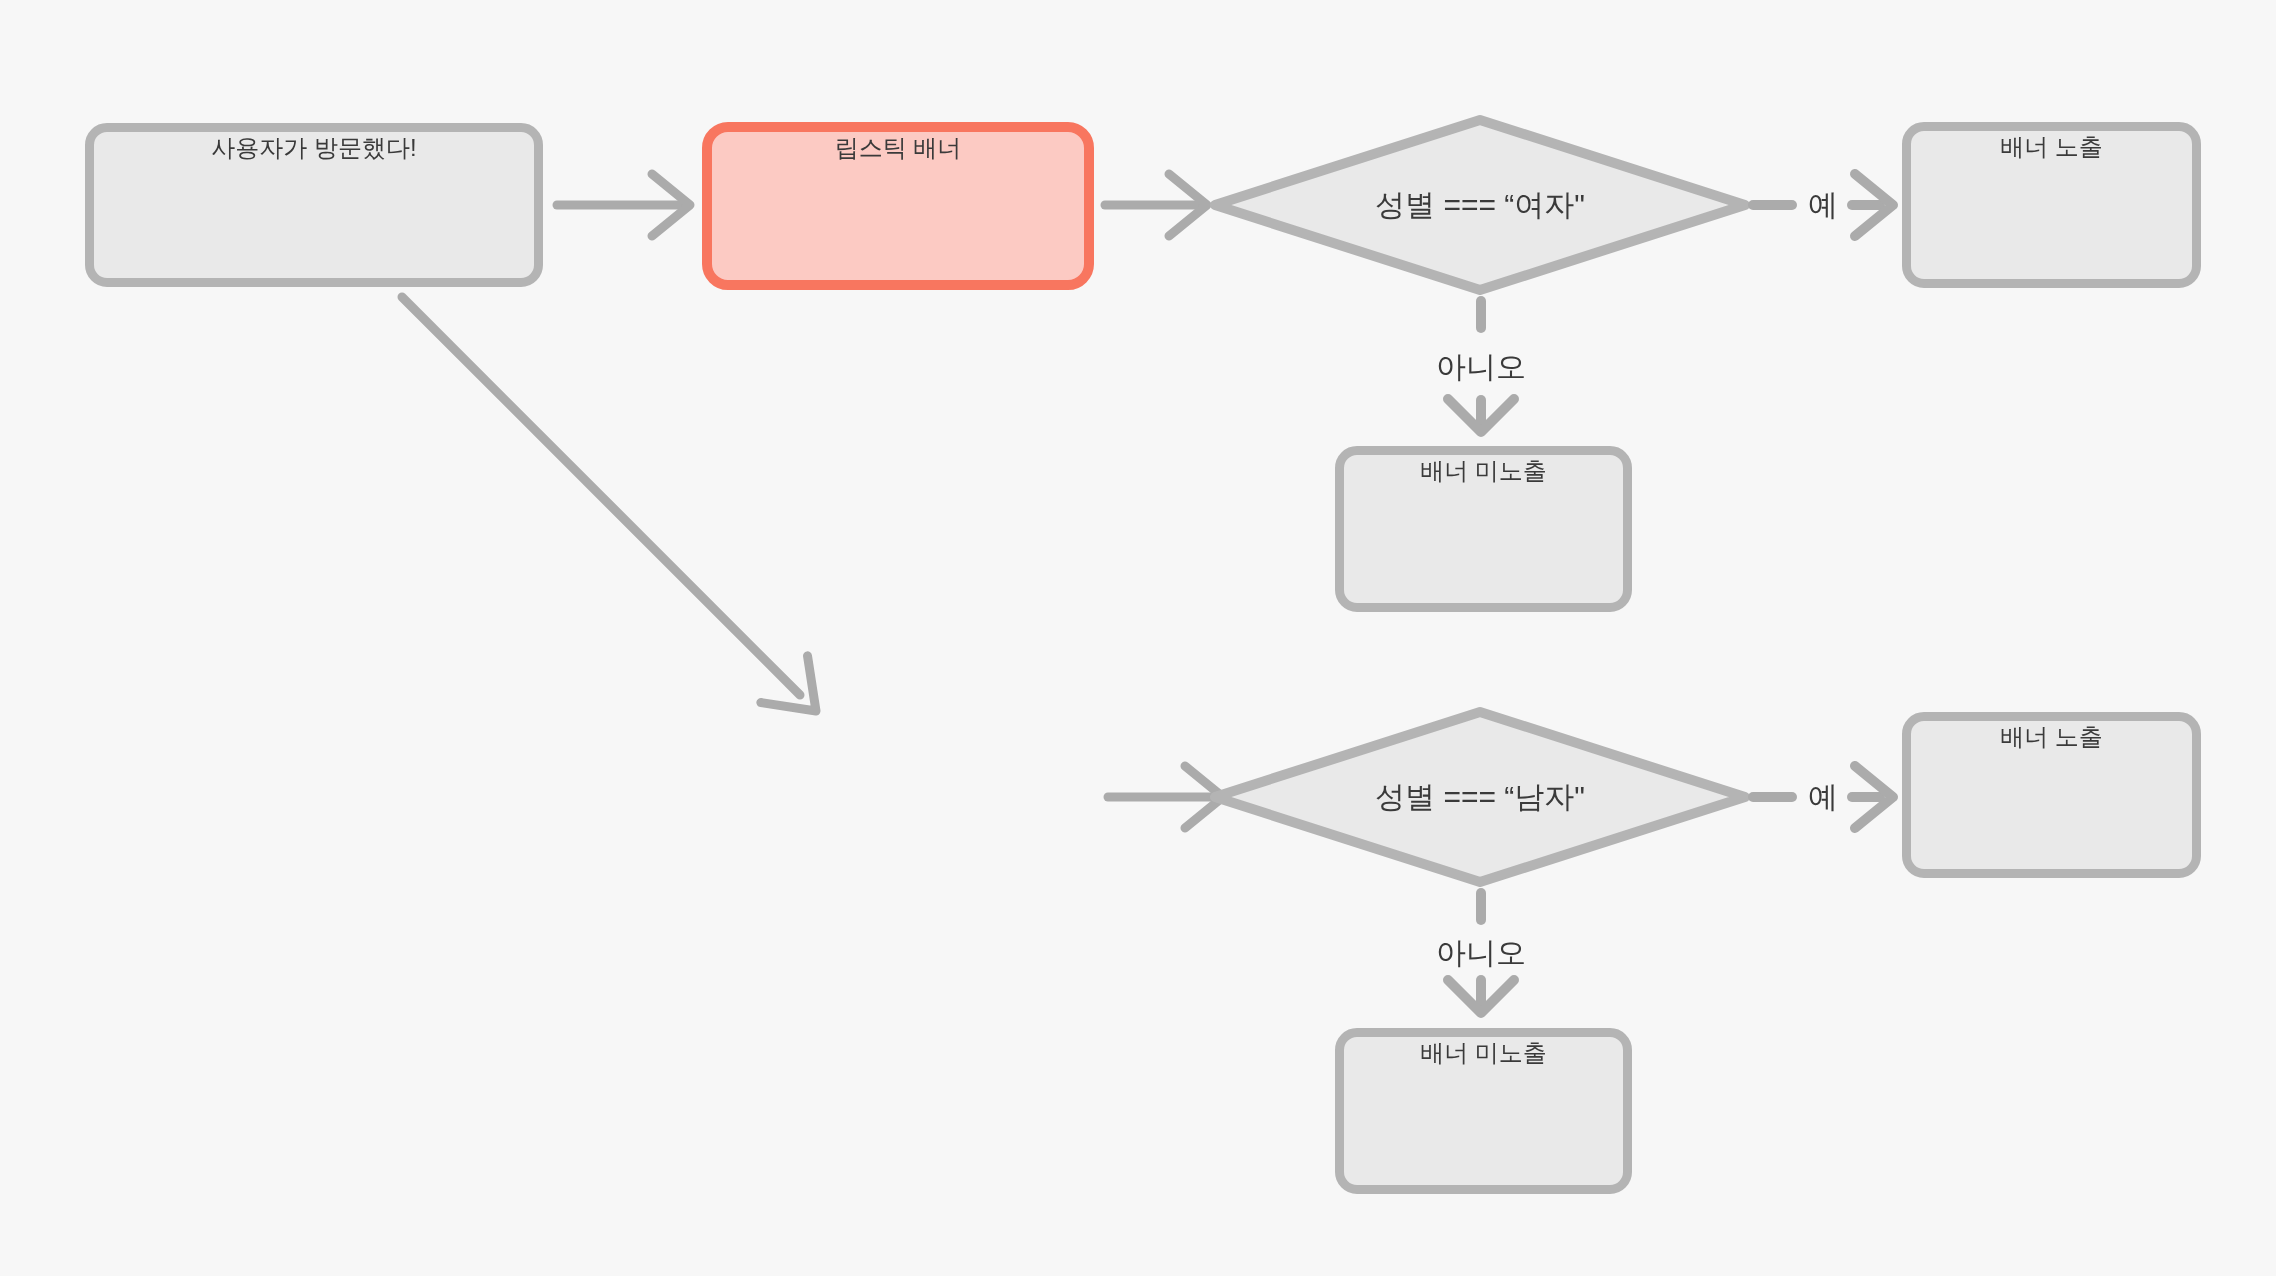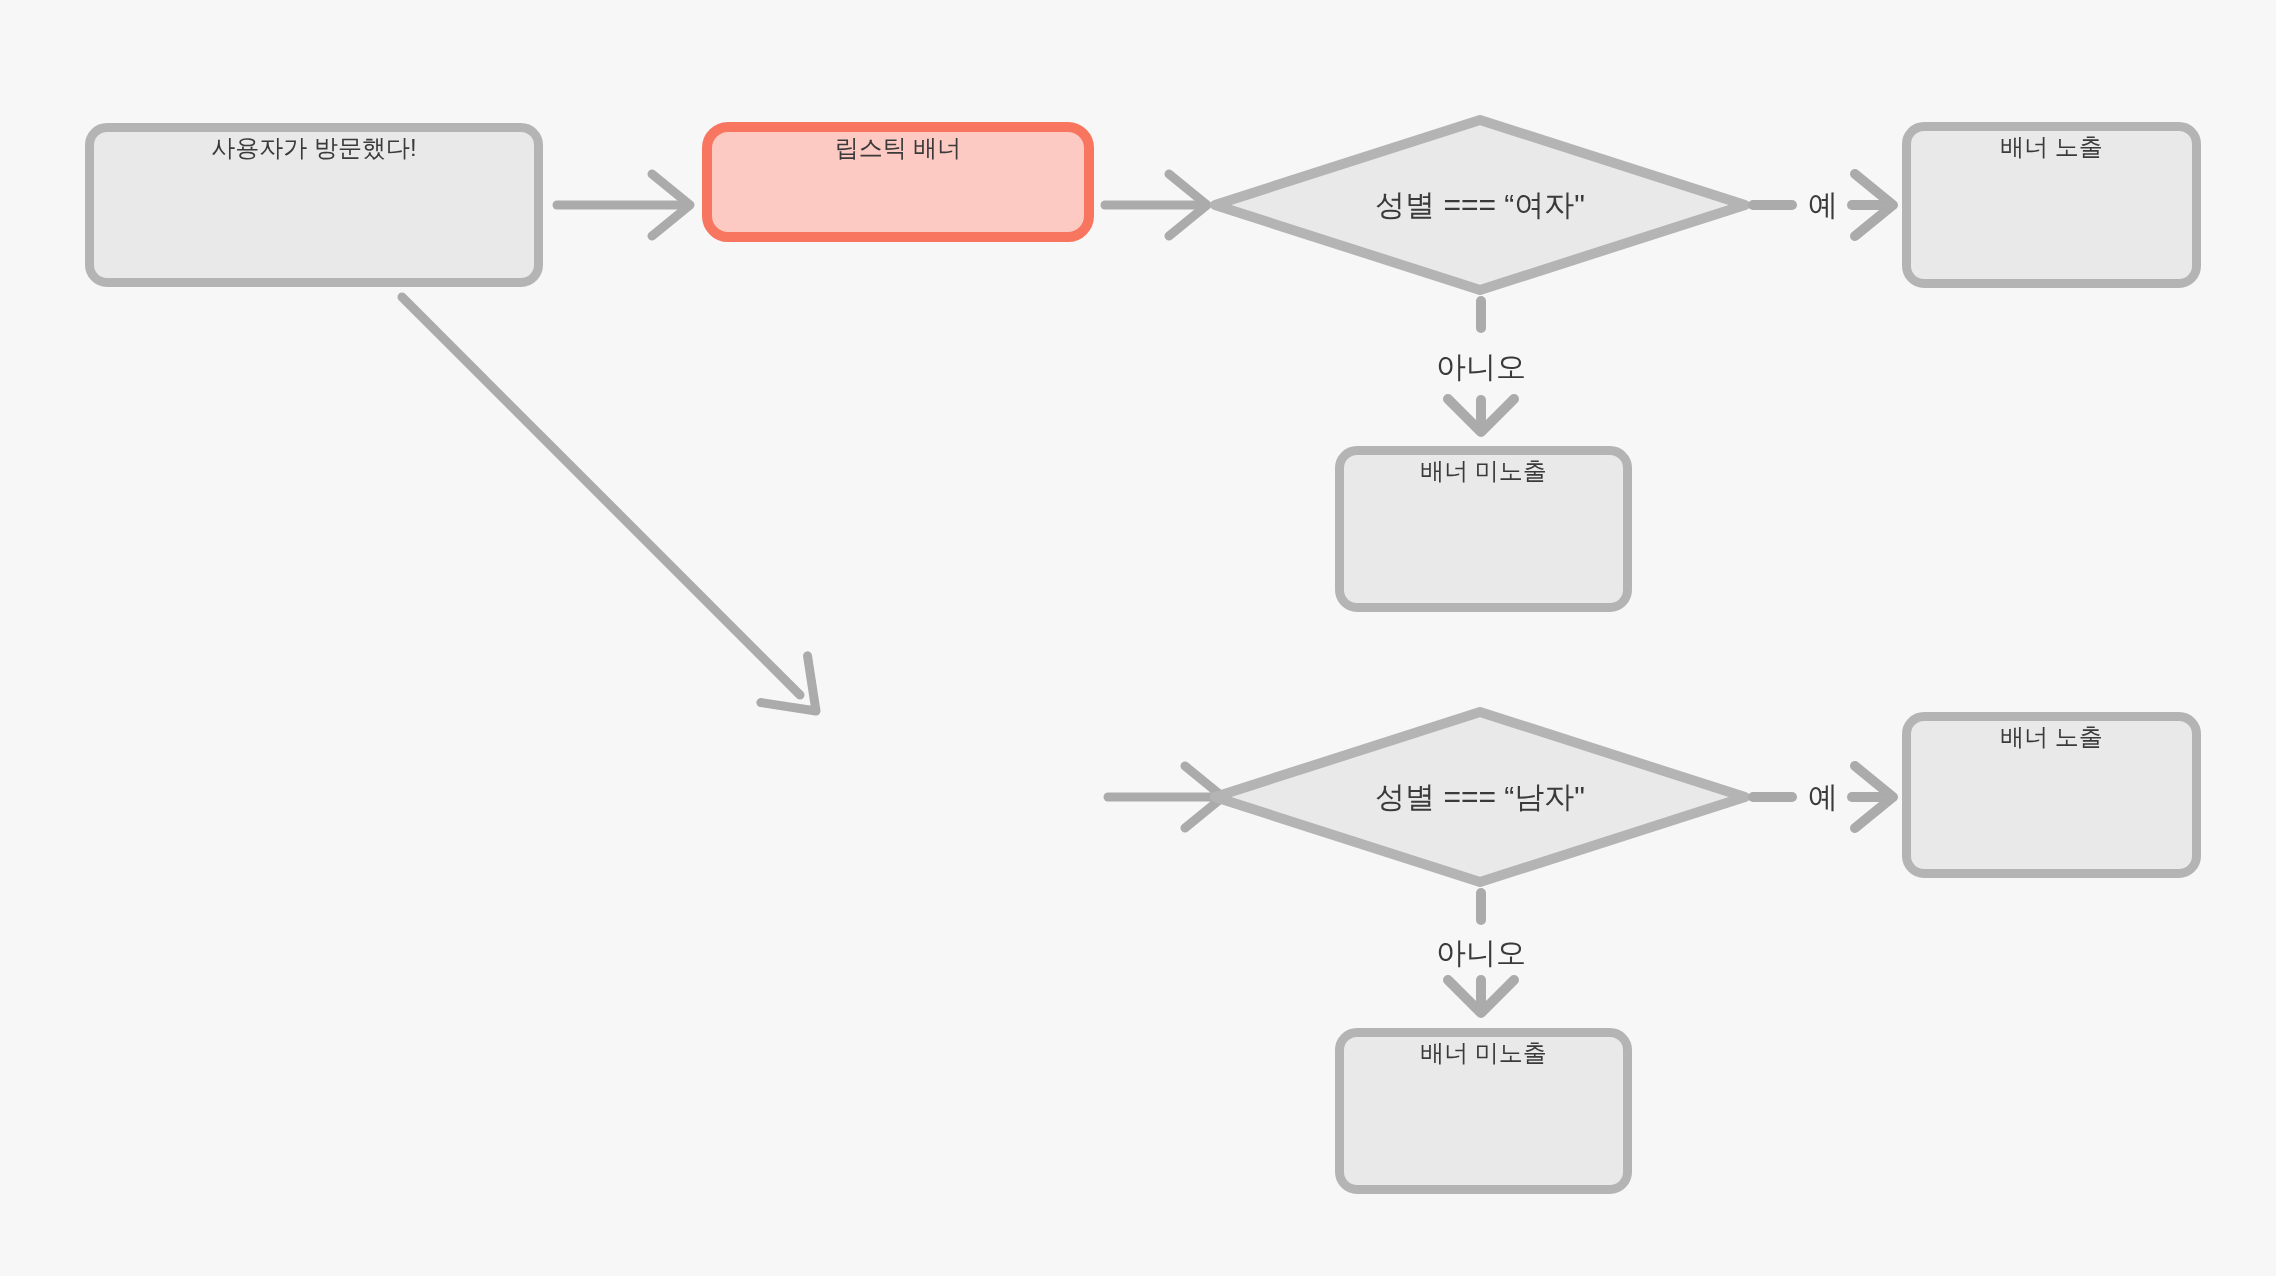--- a/index.html
+++ b/index.html
@@ -50,21 +50,21 @@
     box-sizing:border-box;
     display:flex;
     align-items:center;
     justify-content:center;
     font-size:30px;
     color:#3a3a3a;
     white-space:nowrap;
   }
   
   .n-start        {left:85px;  top:123px; width:458px; height:164px;}
-  .n-lipstick     {left:702px; top:122px; width:392px; height:120px;}
+  .n-lipstick     {left:702px; top:122px; width:392px; height:168px;}
   .n-show-top     {left:1902px;top:122px; width:299px; height:166px;}
   .n-hide-top     {left:1335px;top:446px; width:297px; height:166px;}
   .n-shaving      {left:702px; top:717px; width:392px; height:168px;}
   .n-show-bottom  {left:1902px;top:712px; width:299px; height:166px;}
   .n-hide-bottom  {left:1335px;top:1028px;width:297px; height:166px;}
   .d-female-label {left:1240px;top:120px; width:480px; height:170px;}
   .d-male-label   {left:1240px;top:712px; width:480px; height:170px;}
   .l-yes-top      {left:1795px;top:183px; width:56px;  height:44px;}
   .l-no-top       {left:1406px;top:345px; width:150px; height:44px;}
   .l-yes-bottom   {left:1795px;top:775px; width:56px;  height:44px;}

